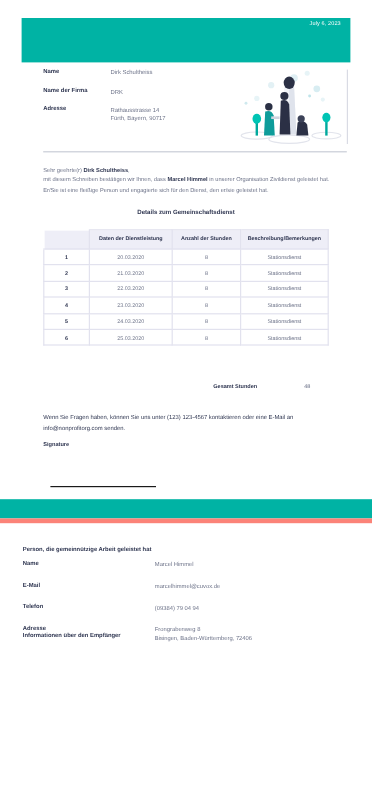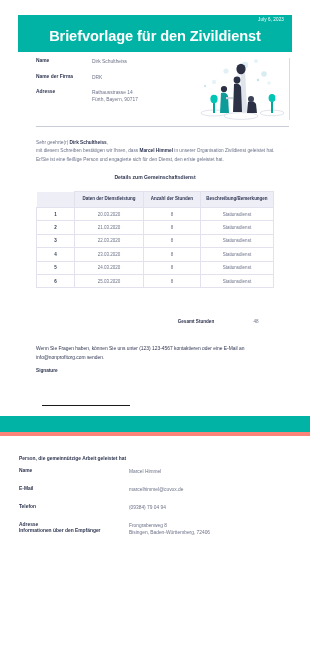--- a/index.html
+++ b/index.html
@@ -128,21 +128,20 @@
     font-size: 4.85px; color: #6d7389; line-height: 1.5; white-space: pre-line;
   }
 </style>
 </head>
 <body>
 
 <div class="page">
 
   <div class="banner">
     <div class="banner-date">July 6, 2023</div>
-    <div class="banner-title">Briefvorlage für den Zivildienst</div>
   </div>
 
   <div class="info-block">
     <div class="info-row">
       <div class="info-label">Name</div>
       <div class="info-value">Dirk Schultheiss</div>
     </div>
     <div class="info-row">
       <div class="info-label">Name der Firma</div>
       <div class="info-value">DRK</div>

